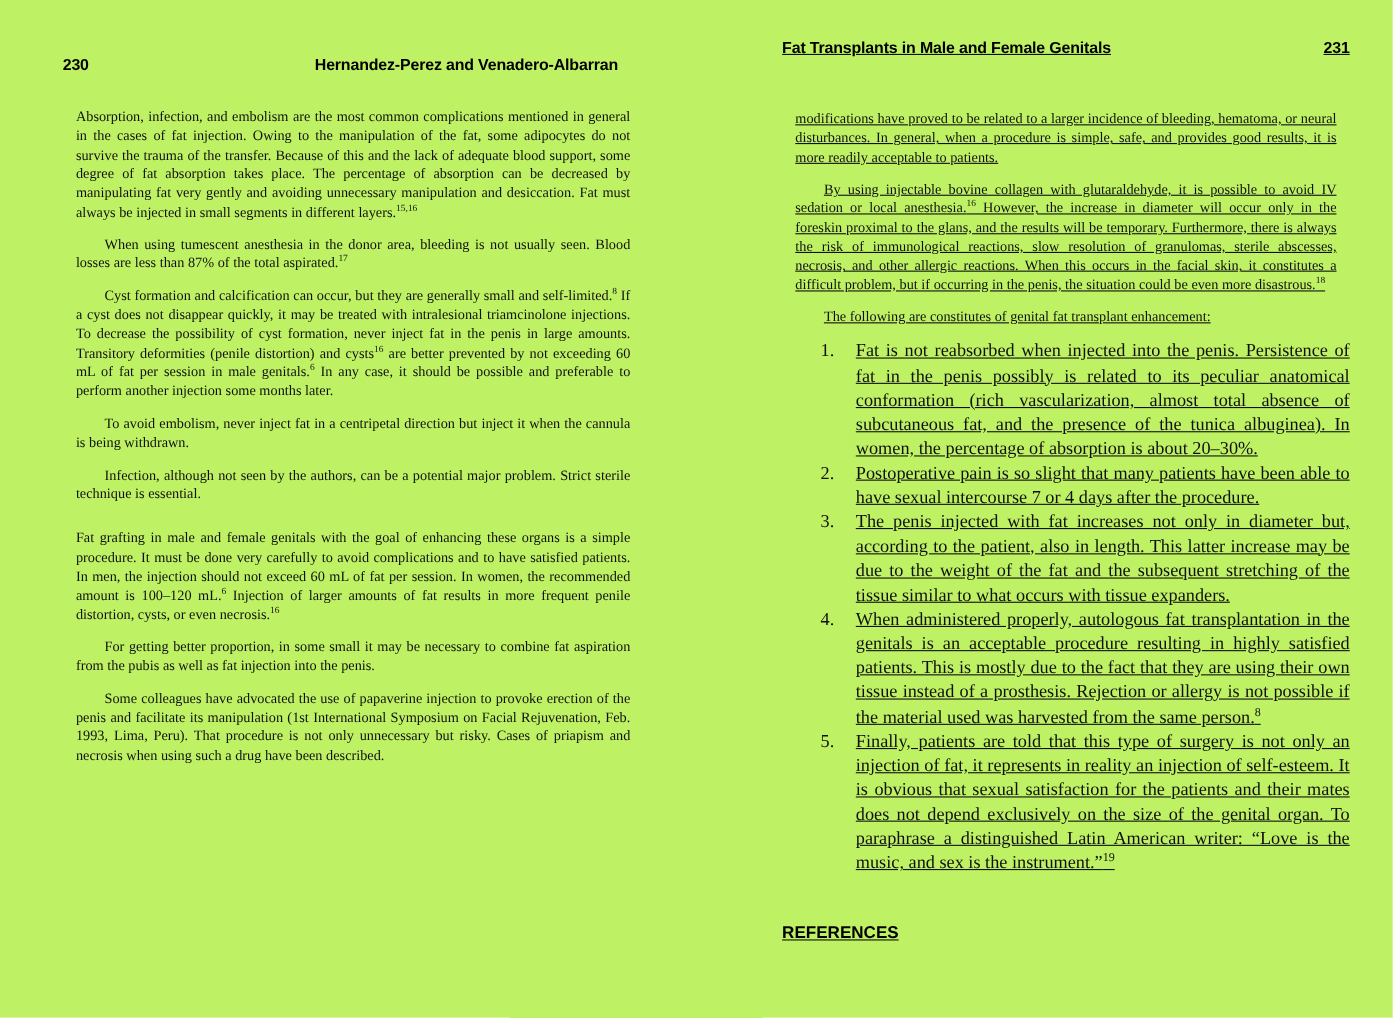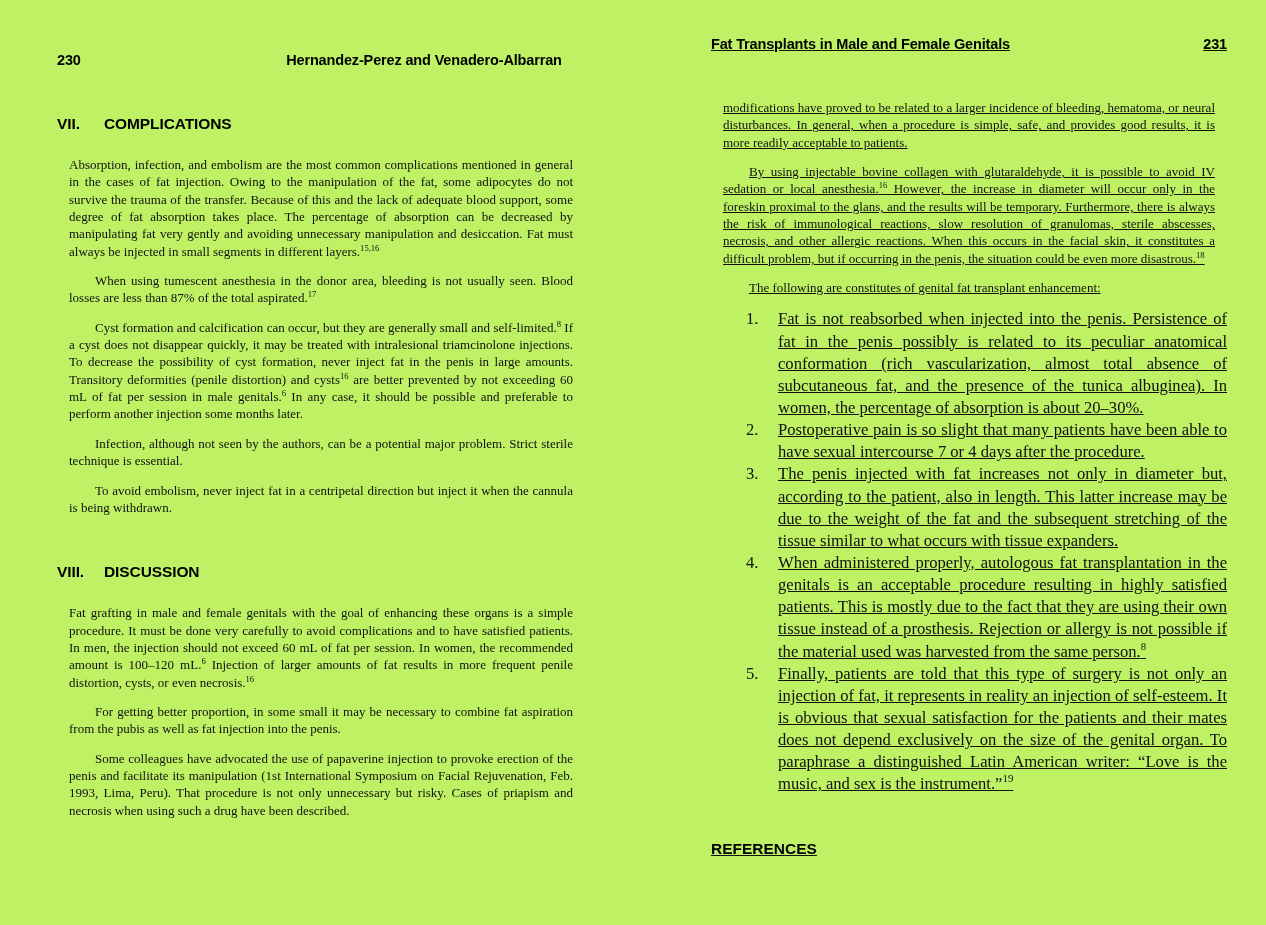--- a/index.html
+++ b/index.html
@@ -145,39 +145,31 @@
 <div class="page">
   <div class="spread">
 
     <div class="leaf leaf-left">
 
       <div class="runhead runhead-left">
         <span class="folio">230</span>
         <span class="title">Hernandez-Perez and Venadero-Albarran</span>
       </div>
 
-      <div class="section-head head-vii">
-        <span class="numeral">VII.</span>
-        <span>COMPLICATIONS</span>
-      </div>
 
       <p class="body-text first gap-after-head"><span>Absorption, infection, and embolism are the most common complications mentioned in general in the cases of fat injection. Owing to the manipulation of the fat, some adipocytes do not survive the trauma of the transfer. Because of this and the lack of adequate blood support, some degree of fat absorption takes place. The percentage of absorption can be decreased by manipulating fat very gently and avoiding unnecessary manipulation and desiccation. Fat must always be injected in small segments in different layers.</span><sup>15,16</sup></p>
 
       <p class="body-text cont"><span>When using tumescent anesthesia in the donor area, bleeding is not usually seen. Blood losses are less than 87% of the total aspirated.</span><sup>17</sup></p>
 
       <p class="body-text cont"><span>Cyst formation and calcification can occur, but they are generally small and self-limited.</span><sup>8</sup><span> If a cyst does not disappear quickly, it may be treated with intralesional triamcinolone injections. To decrease the possibility of cyst formation, never inject fat in the penis in large amounts. Transitory deformities (penile distortion) and cysts</span><sup>16</sup><span> are better prevented by not exceeding 60 mL of fat per session in male genitals.</span><sup>6</sup><span> In any case, it should be possible and preferable to perform another injection some months later.</span></p>
 
+      <p class="body-text cont">To avoid embolism, never inject fat in a centripetal direction but inject it when the cannula is being withdrawn.</p>
+
       <p class="body-text cont">Infection, although not seen by the authors, can be a potential major problem. Strict sterile technique is essential.</p>
 
-      <p class="body-text cont">To avoid embolism, never inject fat in a centripetal direction but inject it when the cannula is being withdrawn.</p>
-
-      <div class="section-head head-viii">
-        <span class="numeral">VIII.</span>
-        <span>DISCUSSION</span>
-      </div>
 
       <p class="body-text first gap-after-head"><span>Fat grafting in male and female genitals with the goal of enhancing these organs is a simple procedure. It must be done very carefully to avoid complications and to have satisfied patients. In men, the injection should not exceed 60 mL of fat per session. In women, the recommended amount is 100–120 mL.</span><sup>6</sup><span> Injection of larger amounts of fat results in more frequent penile distortion, cysts, or even necrosis.</span><sup>16</sup></p>
 
       <p class="body-text cont">For getting better proportion, in some small it may be necessary to combine fat aspiration from the pubis as well as fat injection into the penis.</p>
 
       <p class="body-text cont">Some colleagues have advocated the use of papaverine injection to provoke erection of the penis and facilitate its manipulation (1st International Symposium on Facial Rejuvenation, Feb. 1993, Lima, Peru). That procedure is not only unnecessary but risky. Cases of priapism and necrosis when using such a drug have been described.</p>
 
     </div>
 
     <div class="leaf leaf-right">

